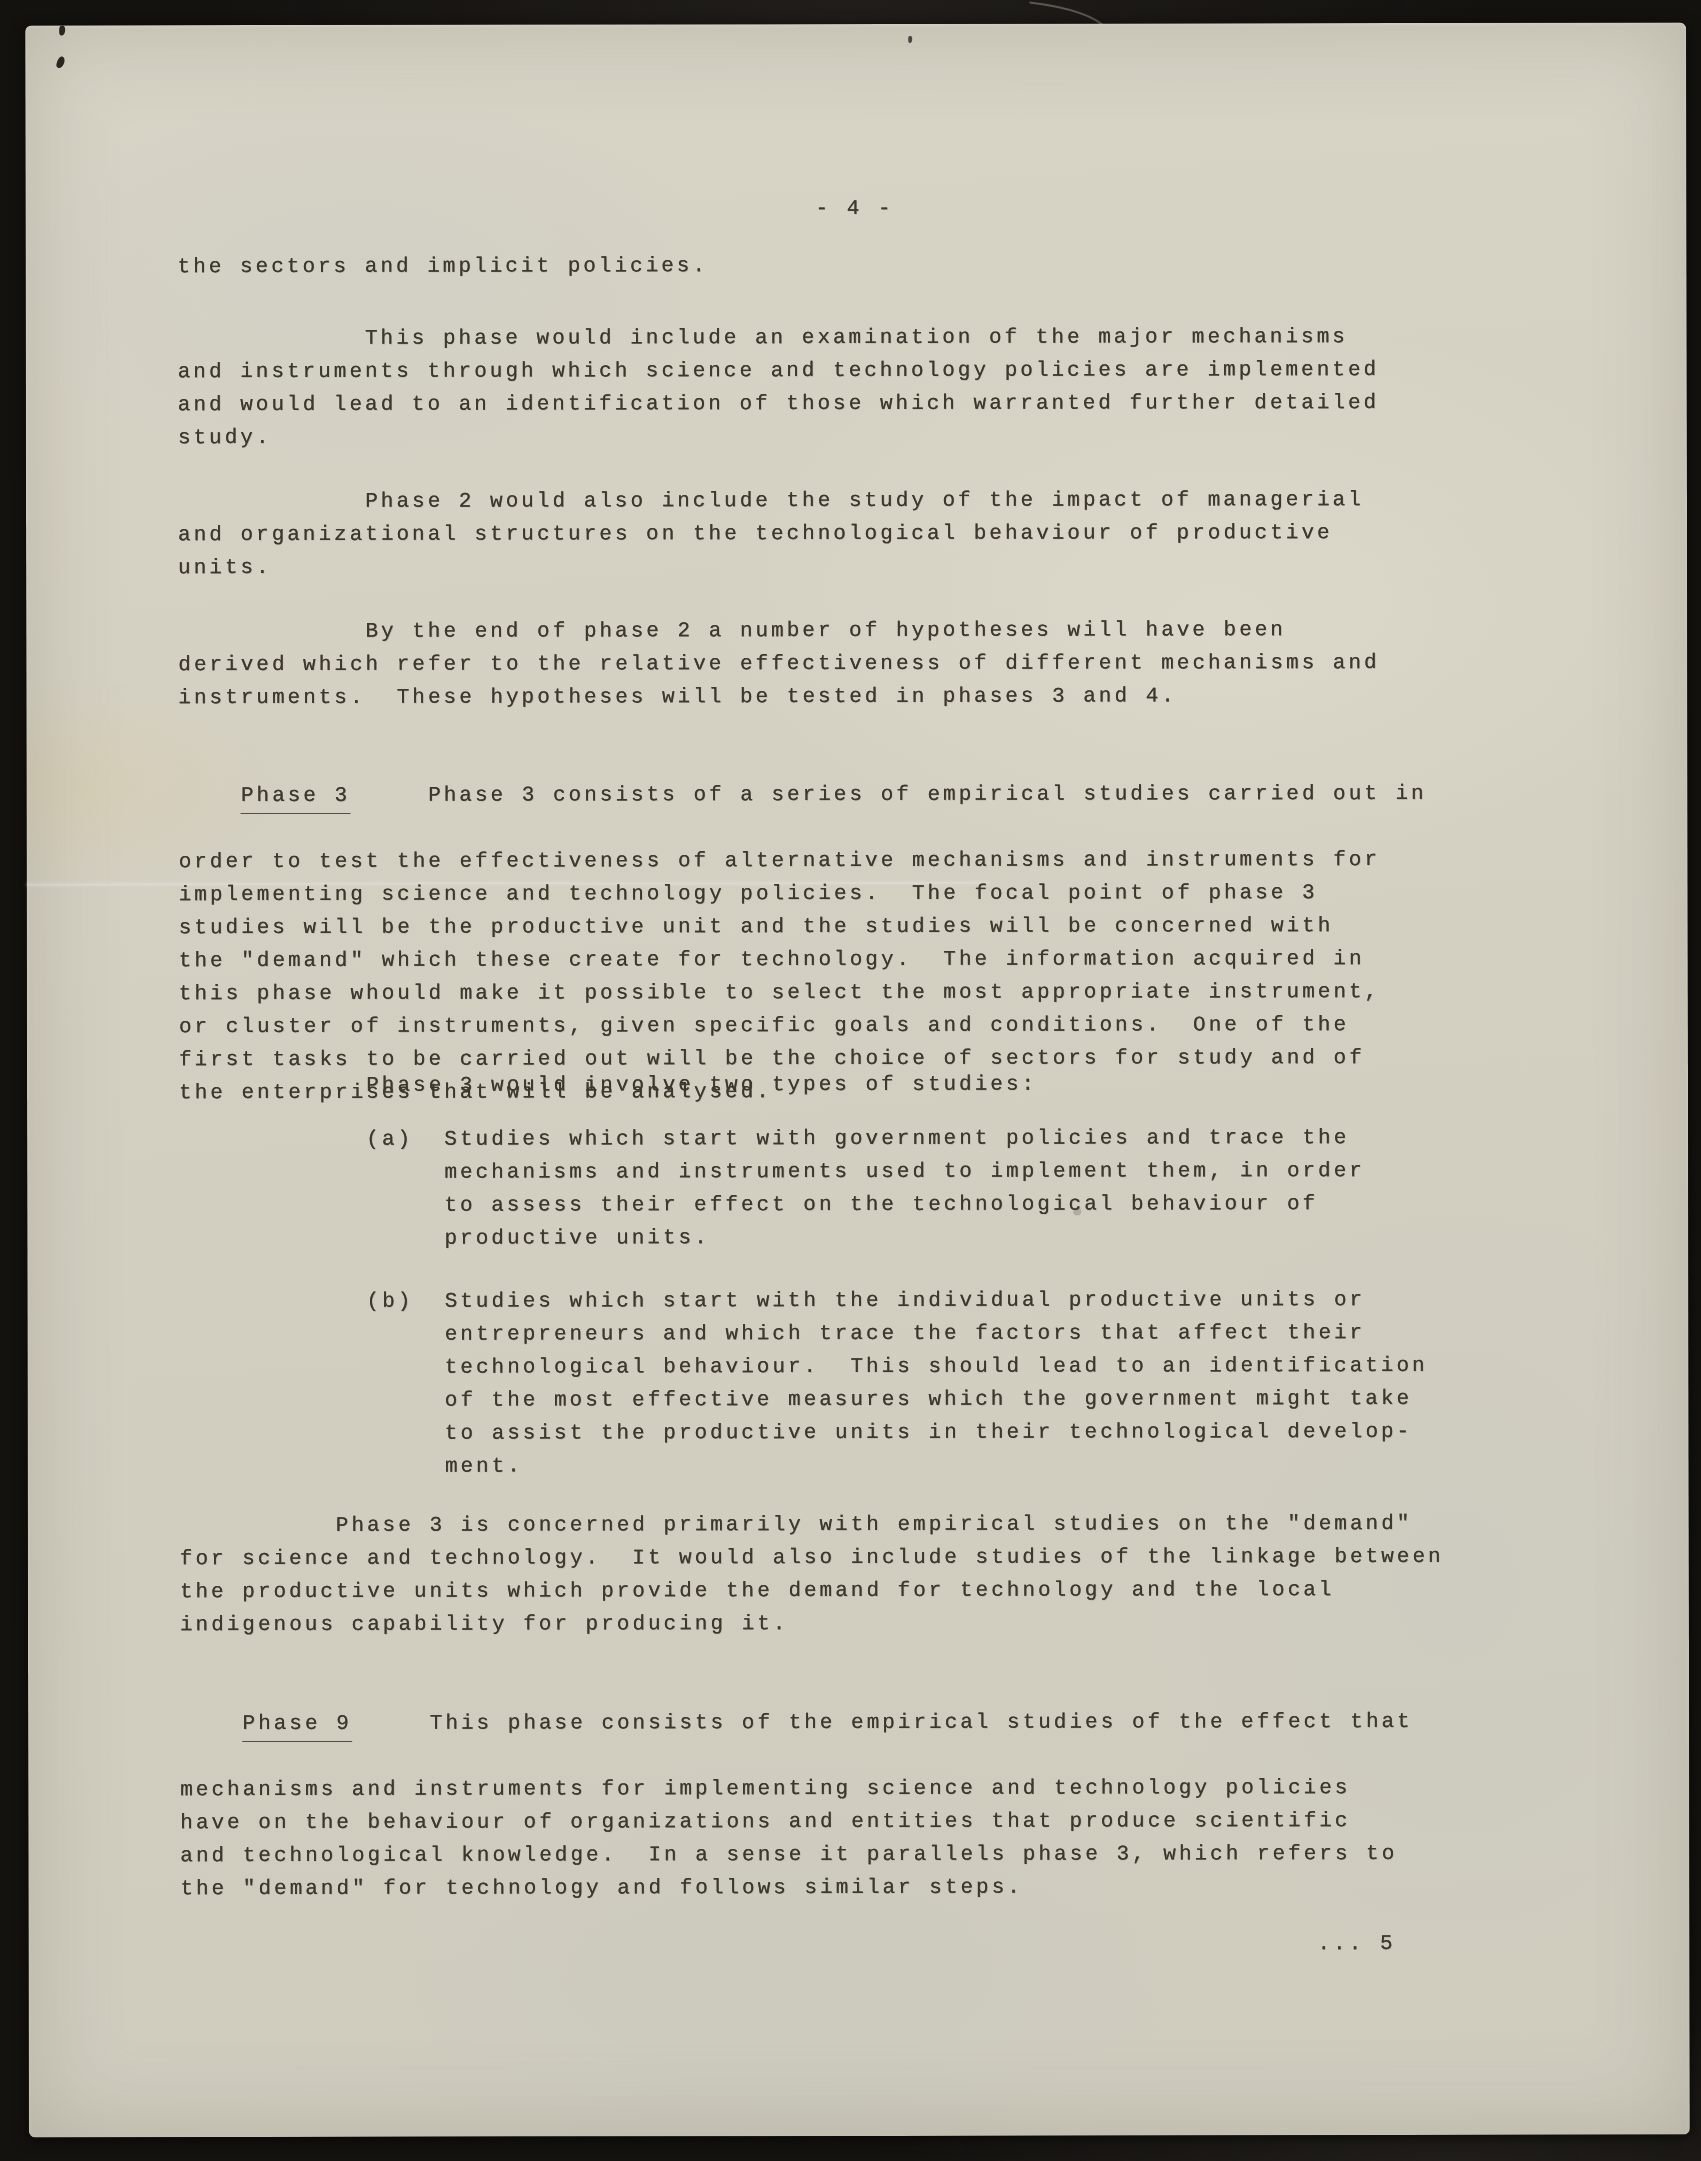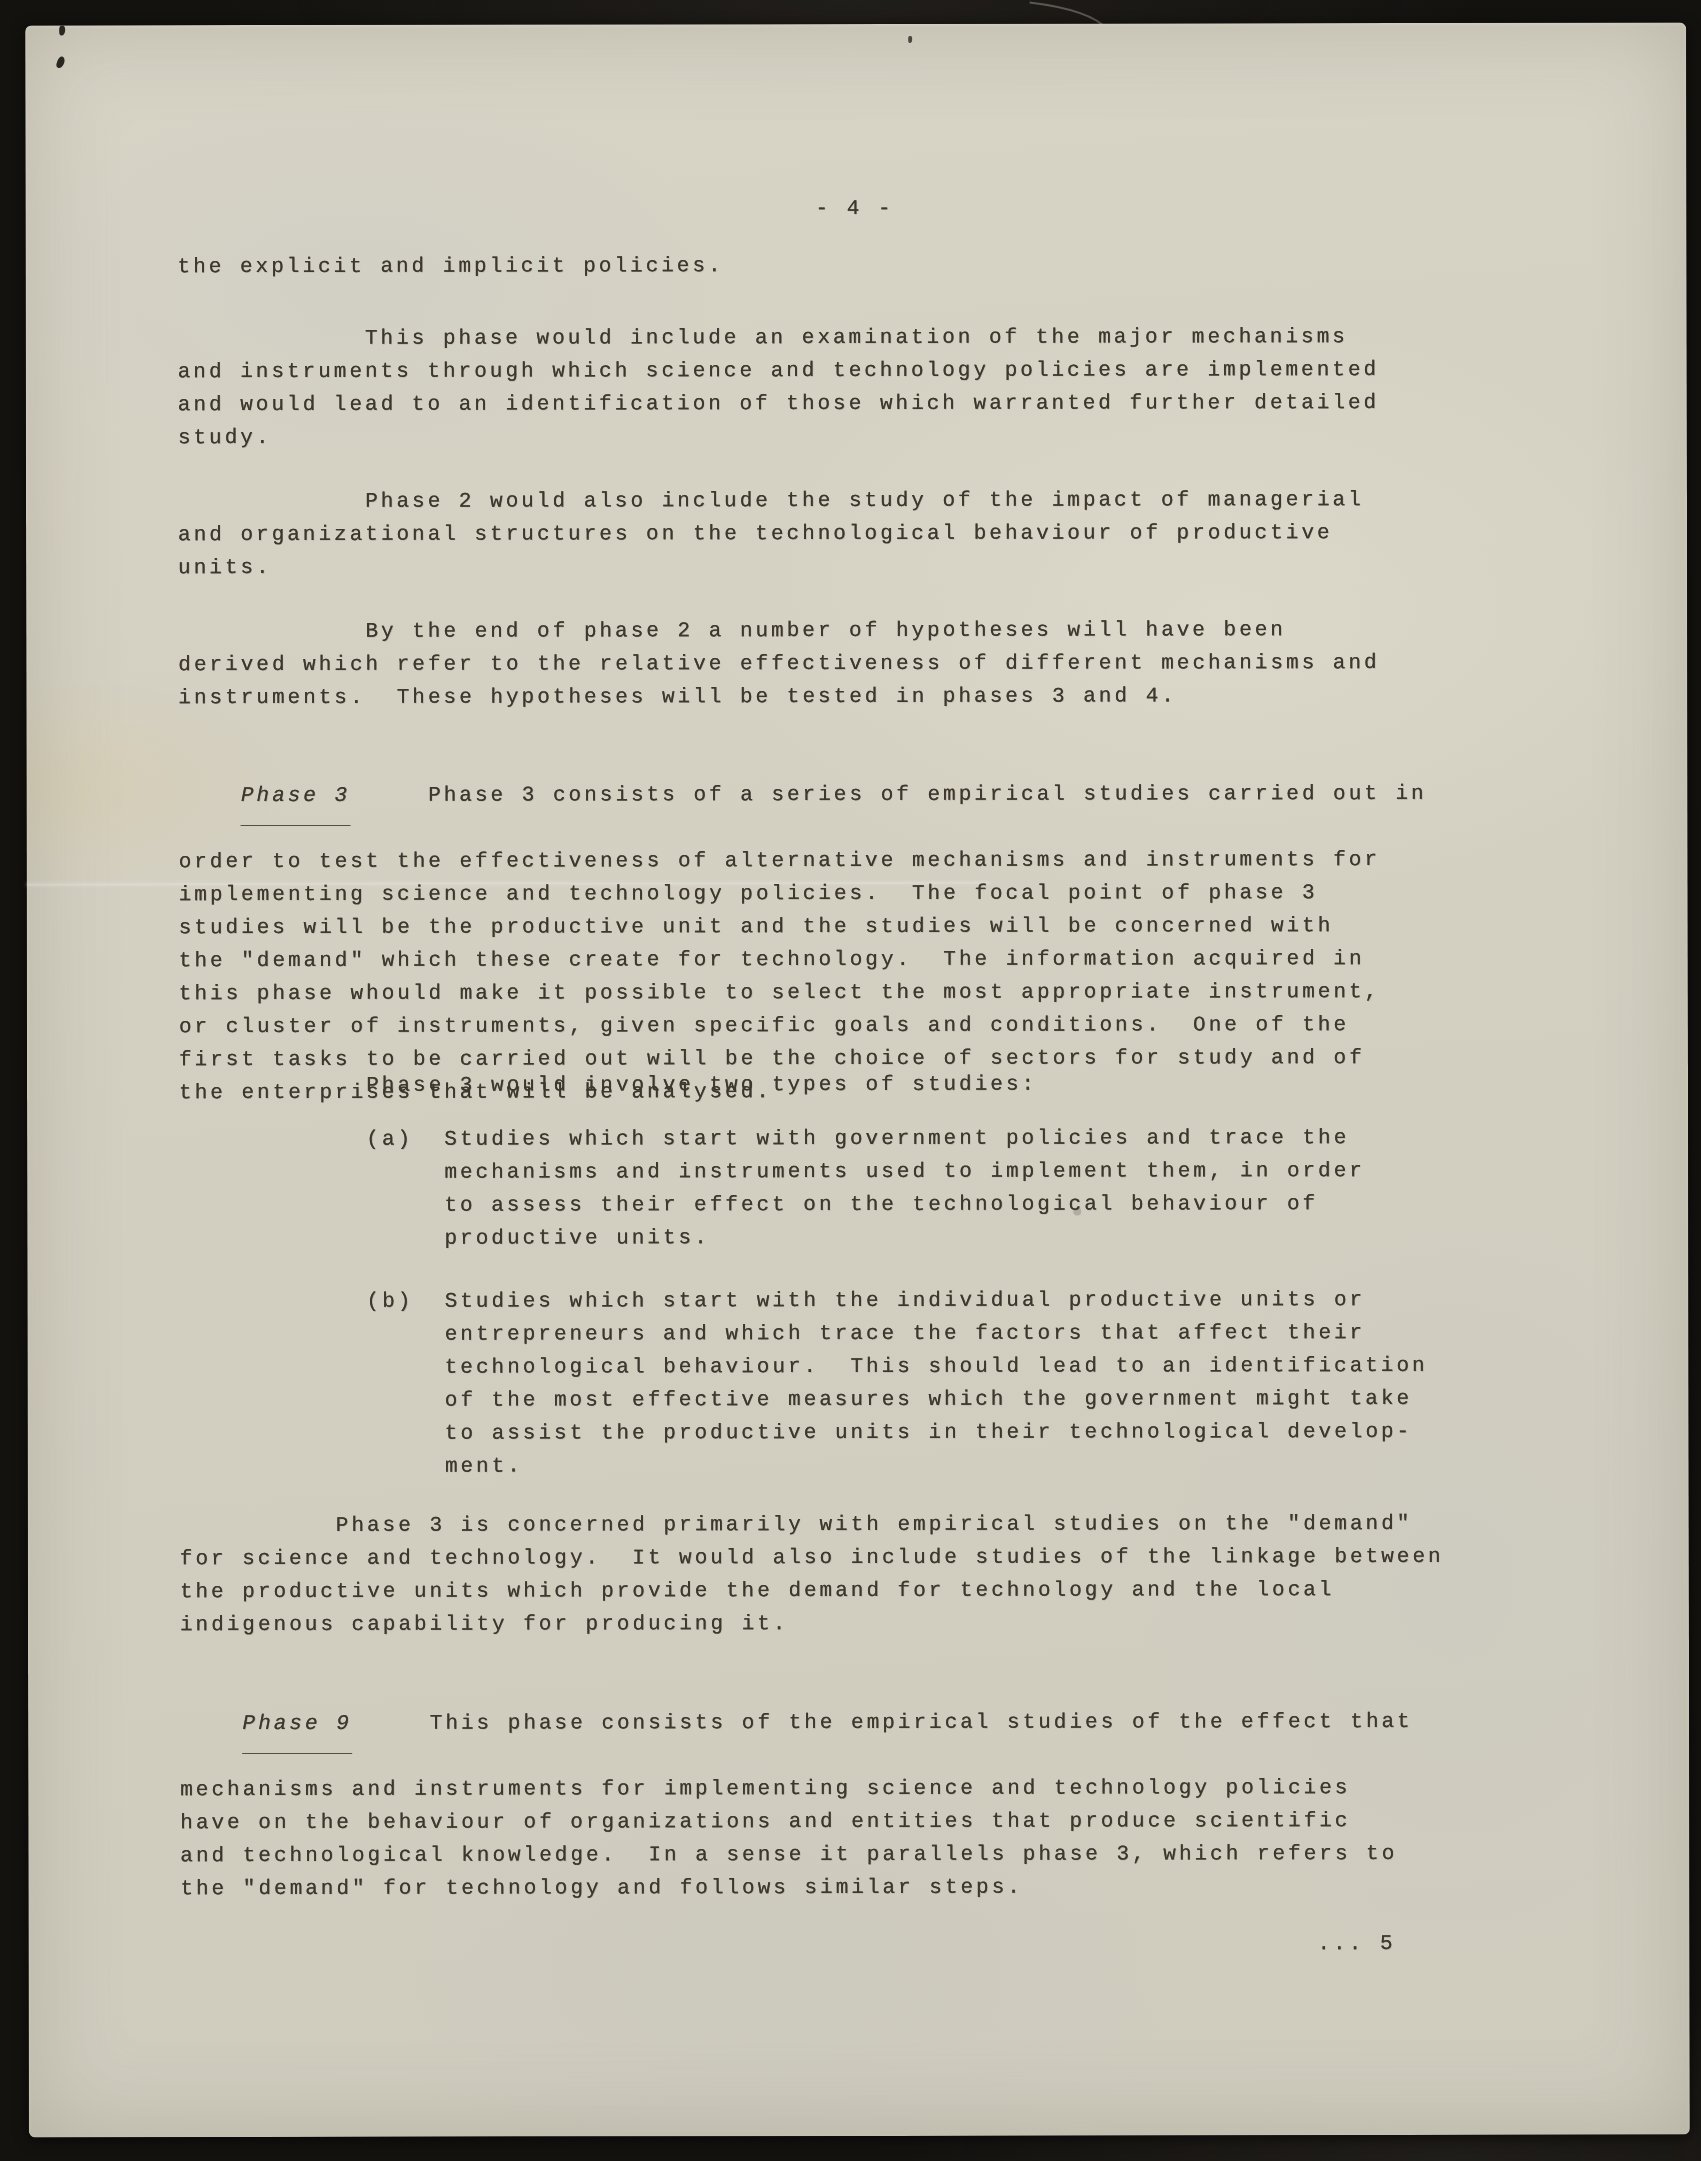--- a/index.html
+++ b/index.html
@@ -36,22 +36,21 @@
     white-space:pre;
     font-size:21px;
     letter-spacing:3px;
     line-height:33px;
     color:var(--ink-color,#3e372e);
     text-shadow:0 0 0.6px rgba(62,55,46,.75), 0.6px 0.6px 0.6px rgba(62,55,46,.22);
   }
   .col{left:152px;}
   .underlined{
     border-bottom:1.9px solid rgba(62,55,46,.85);
-    padding-bottom:18px;
-    font-style:italic;
+    padding-bottom:6px;
   }
   .cont{white-space:pre;}
   .speck{position:absolute;background:#2a2722;border-radius:50% 50% 60% 40%;}
   .crease{
     position:absolute;left:0;width:58%;height:1.9px;
     background:rgba(255,255,255,.22);
     box-shadow:0 0 3.8px 1.3px rgba(255,255,255,.14);
   }
   .dot-faint{position:absolute;border-radius:50%;background:rgba(118,112,100,.35);}
   .topcurve{position:absolute;pointer-events:none;}
@@ -66,21 +65,21 @@
 <div class="paper">
 
   <div class="speck" style="left:34px;top:0px;width:5.8px;height:10.2px;"></div>
   <div class="speck" style="left:32px;top:31px;width:7px;height:11.5px;transform:rotate(18deg);"></div>
   <div class="speck" style="left:883px;top:11.5px;width:3.8px;height:7.7px;opacity:.8;"></div>
   <div class="dot-faint" style="left:1046px;top:1184px;width:8.3px;height:8.3px;"></div>
   <div class="crease" style="top:858px;"></div>
 
   <div class="txt" style="left:790px;top:168px;">- 4 -</div>
 
-  <div class="txt col" style="top:225px;">the explicit and implicit policies.</div>
+  <div class="txt col" style="top:225px;">the sectors and implicit policies.</div>
 
   <div class="txt col" style="top:297px;">            This phase would include an examination of the major mechanisms
 and instruments through which science and technology policies are implemented
 and would lead to an identification of those which warranted further detailed
 study.</div>
 
   <div class="txt col" style="top:460px;">            Phase 2 would also include the study of the impact of managerial
 and organizational structures on the technological behaviour of productive
 units.</div>
 

